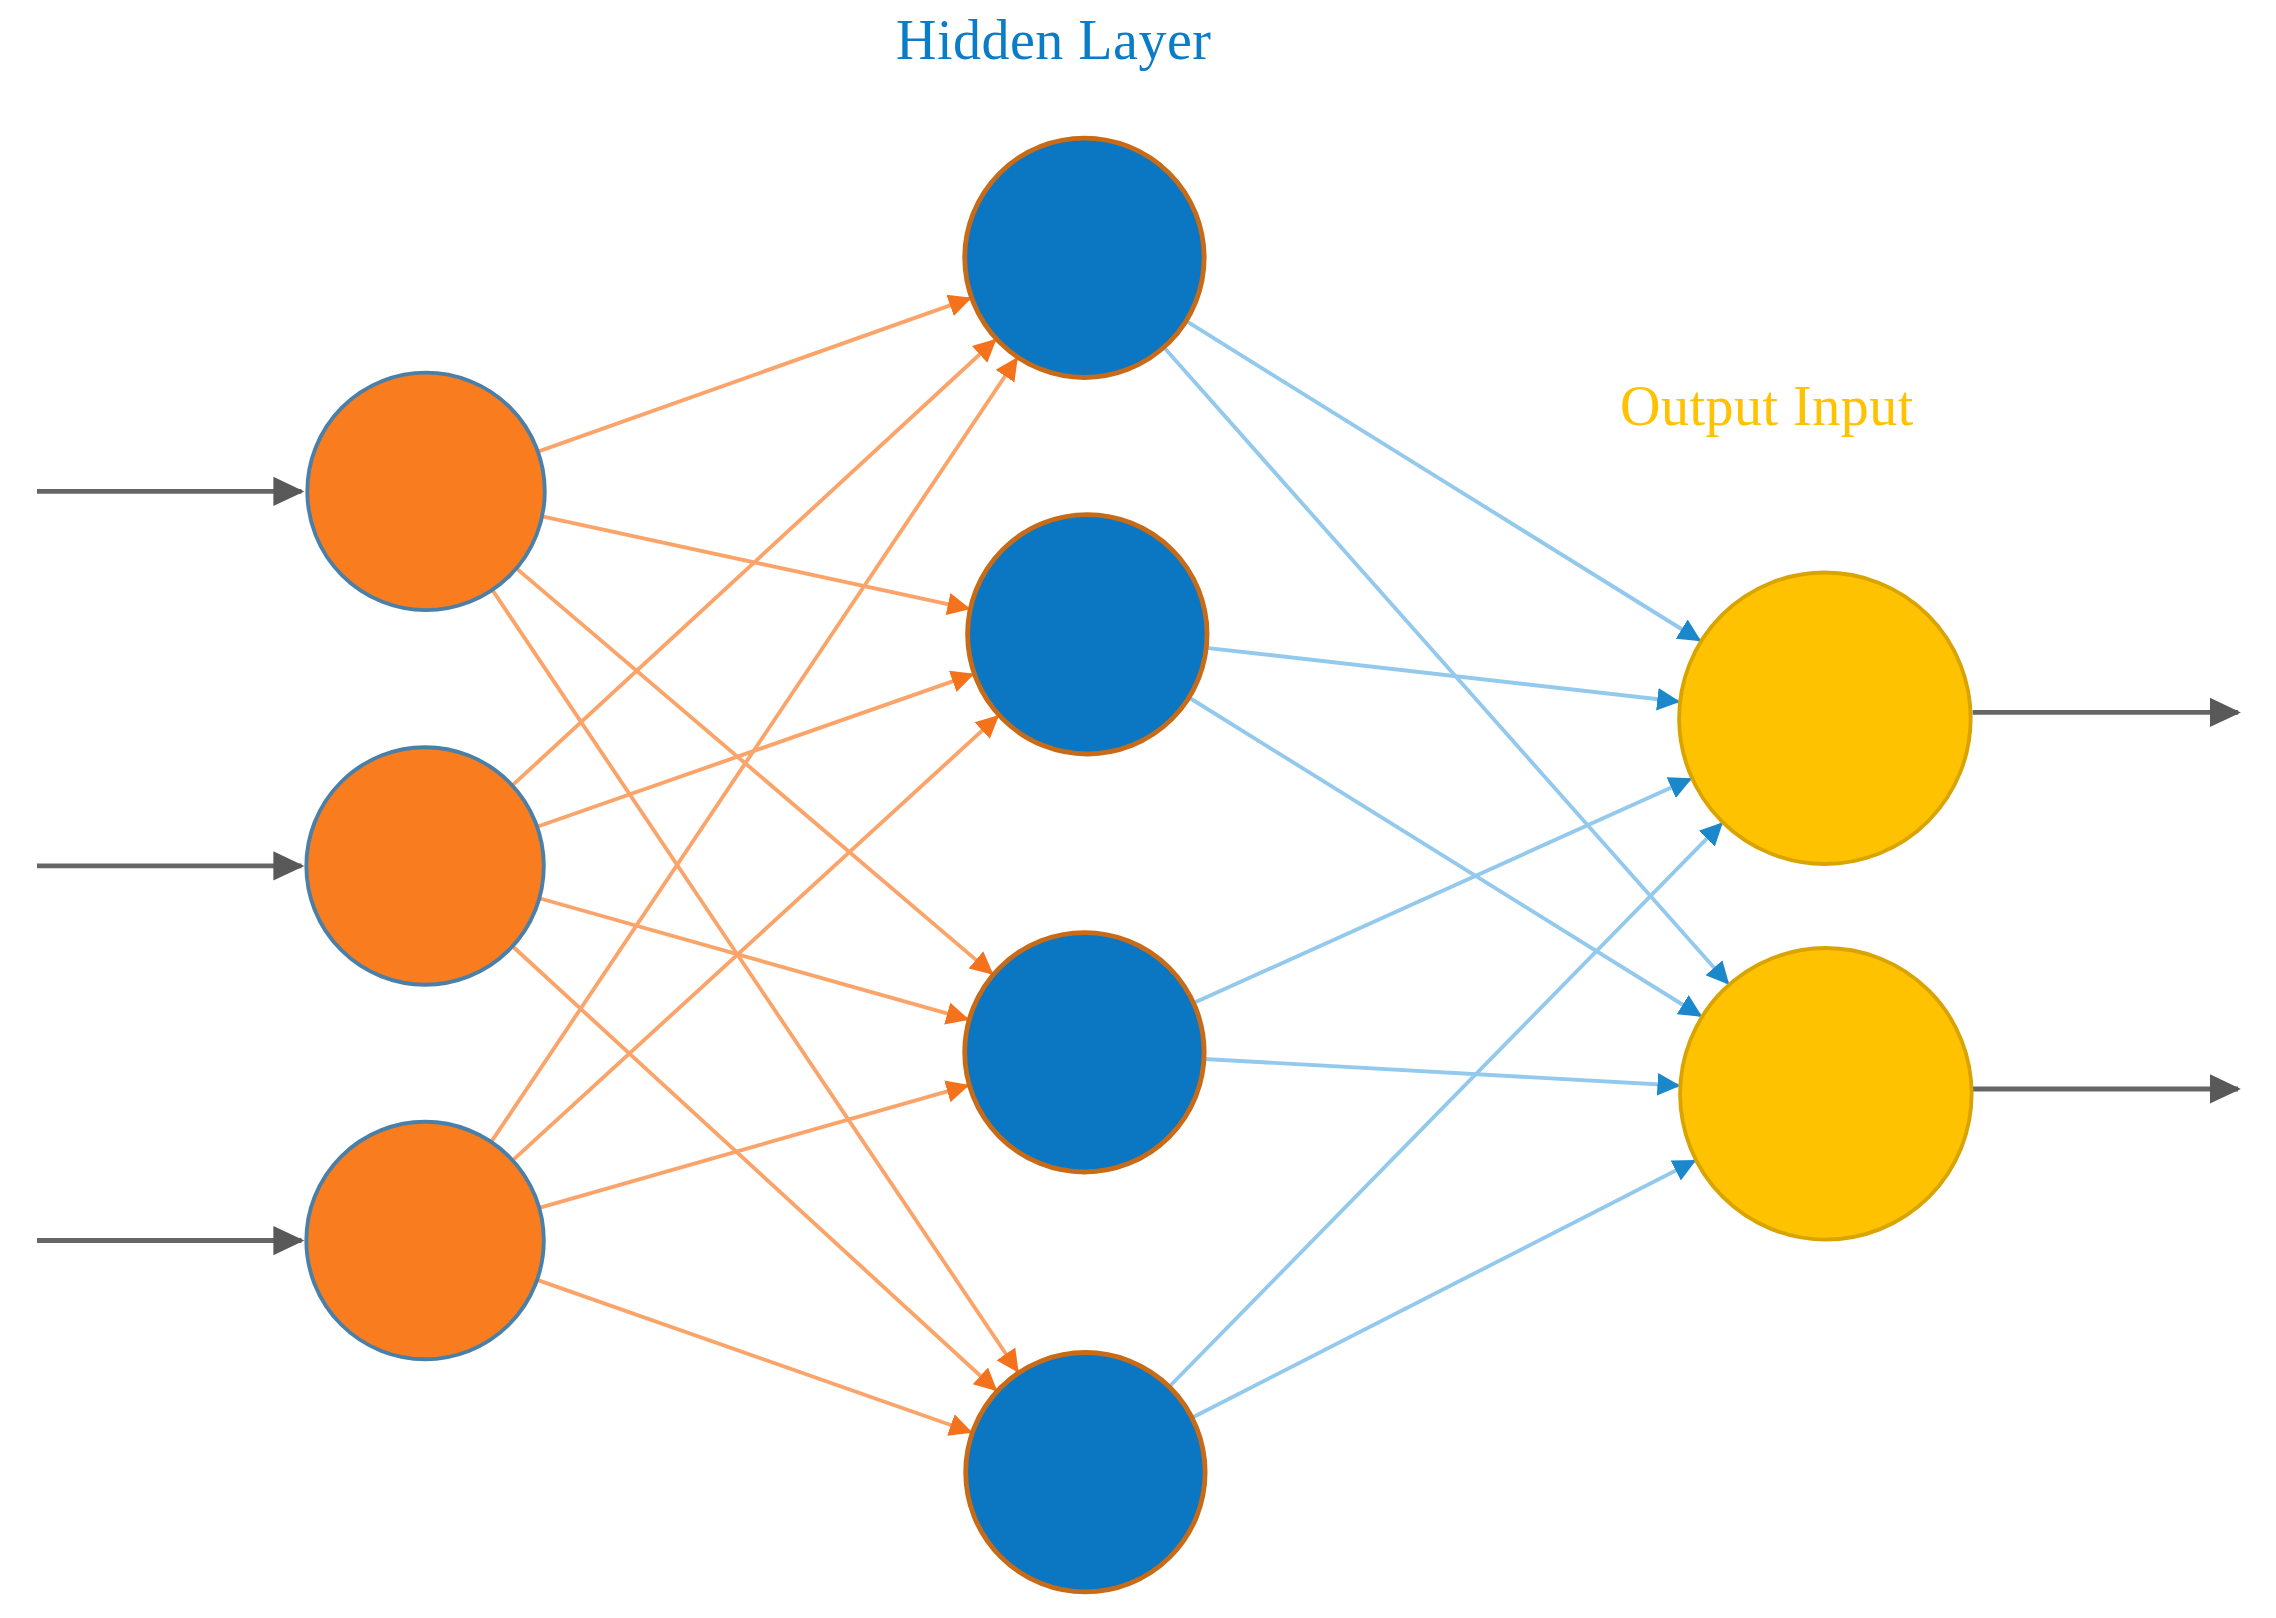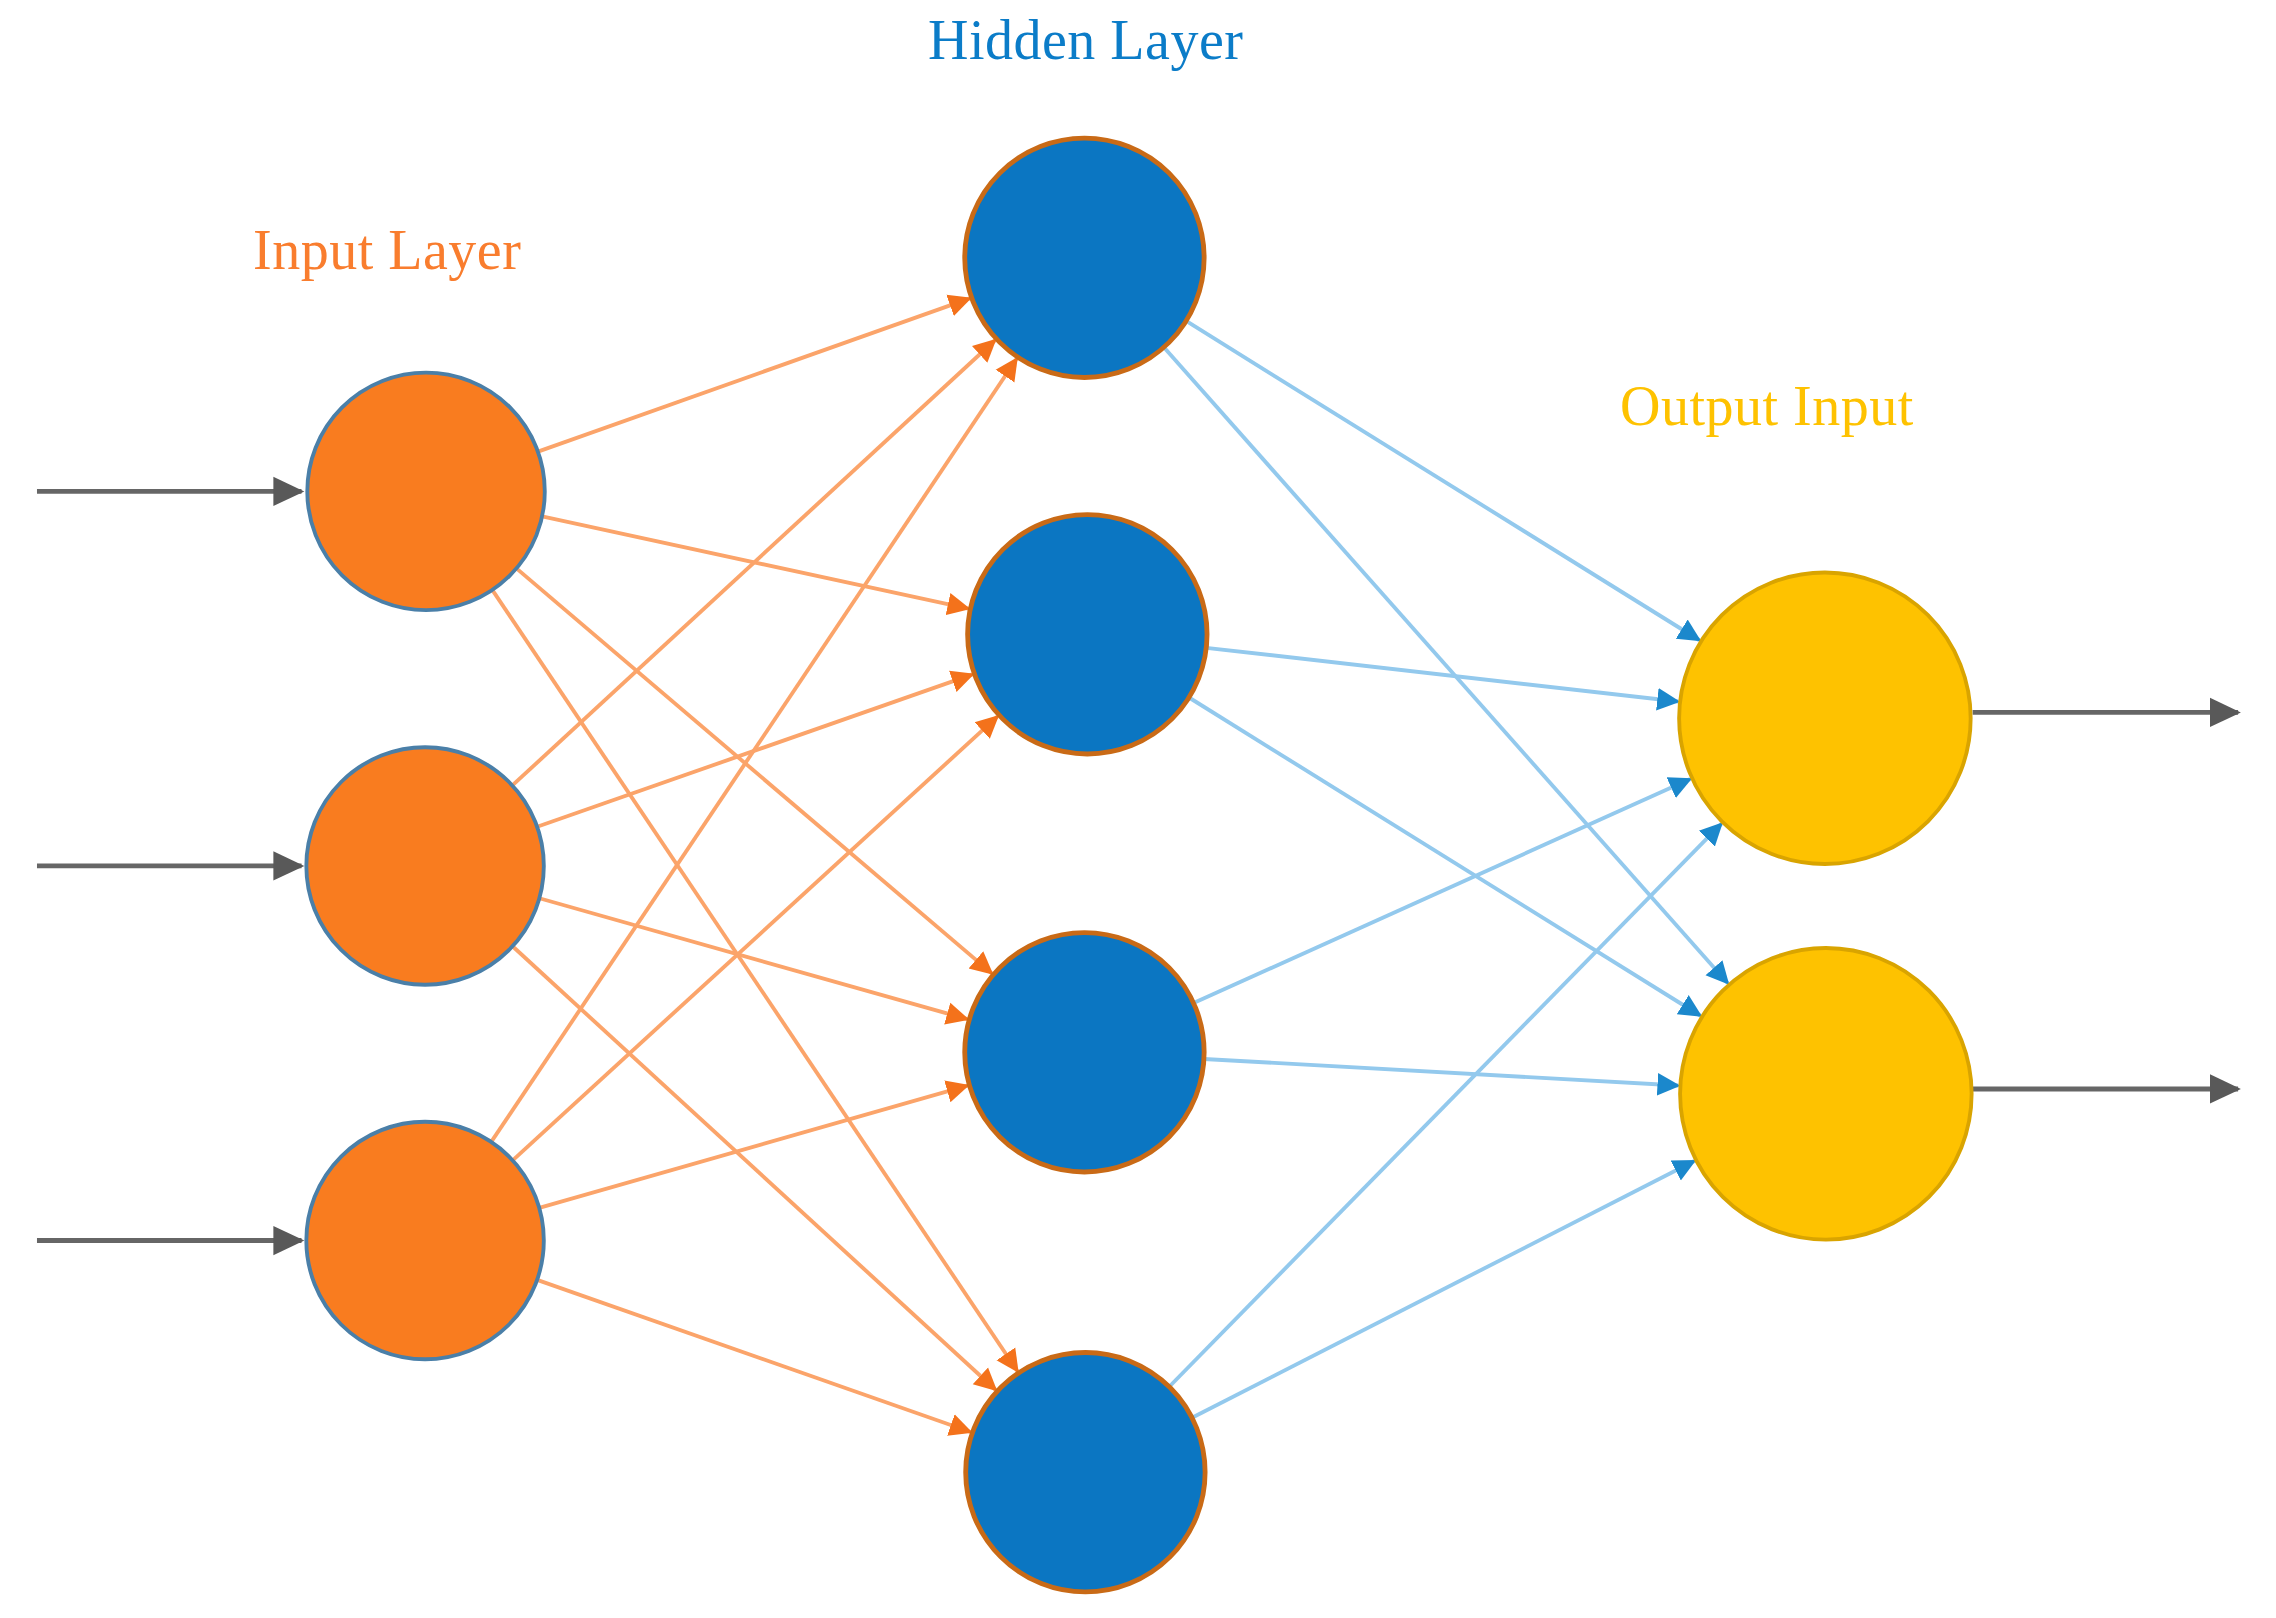--- a/index.html
+++ b/index.html
@@ -24,21 +24,21 @@
   .layer-label {
     position: absolute;
     white-space: nowrap;
     font-family: "Liberation Serif", "DejaVu Serif", serif;
     font-size: 56px;
     font-weight: 400;
     letter-spacing: 0.5px;
     line-height: 1;
   }
   #label-input  { left: 253px;  top: 222px; color: #f97d2e; }
-  #label-hidden { left: 896px;  top: 11.6px;  color: #0b7cc8; margin-left: 32px; }
+  #label-hidden { left: 896px;  top: 11.6px;  color: #0b7cc8; }
   #label-output { left: 1620px; top: 378px; color: #fec200; }
 </style>
 </head>
 <body>
 
 <div id="canvas">
 
   <svg id="net-svg" viewBox="0 0 2358 1676" xmlns="http://www.w3.org/2000/svg">
     <defs>
       <marker id="mk-orange" viewBox="0 0 12 12" refX="10" refY="6" markerWidth="6.5" markerHeight="6.5" orient="auto-start-reverse">
@@ -95,18 +95,17 @@
         <circle cx="1126" cy="657" r="124" fill="#0b76c2" stroke="#c96a16" stroke-width="5"></circle>
         <circle cx="1123" cy="1090" r="124" fill="#0b76c2" stroke="#c96a16" stroke-width="5"></circle>
         <circle cx="1124" cy="1525" r="124" fill="#0b76c2" stroke="#c96a16" stroke-width="5"></circle>
       </g>
     <g id="g-nodes-output">
         <circle cx="1890" cy="744" r="151" fill="#fec200" stroke="#d9a400" stroke-width="4"></circle>
         <circle cx="1891" cy="1133" r="151" fill="#fec200" stroke="#d9a400" stroke-width="4"></circle>
       </g>
   </svg>
 
-  <div class="layer-label" id="label-input">Input Layer</div>
   <div class="layer-label" id="label-hidden">Hidden Layer</div>
   <div class="layer-label" id="label-output">Output Input</div>
 
 </div>
 
 
 </body></html>

